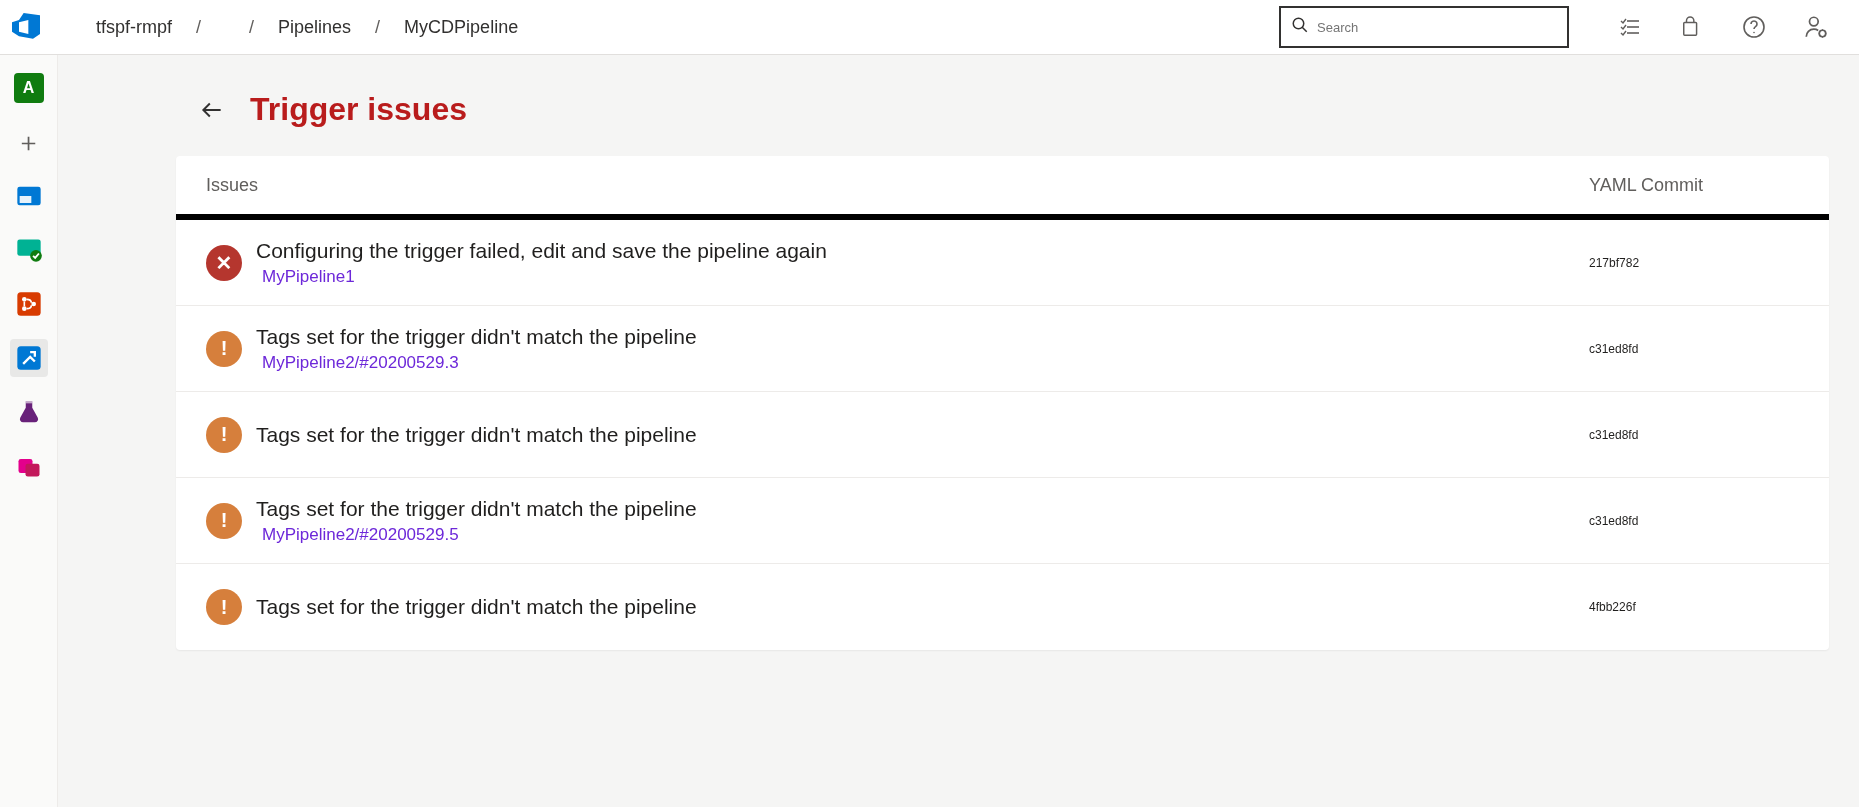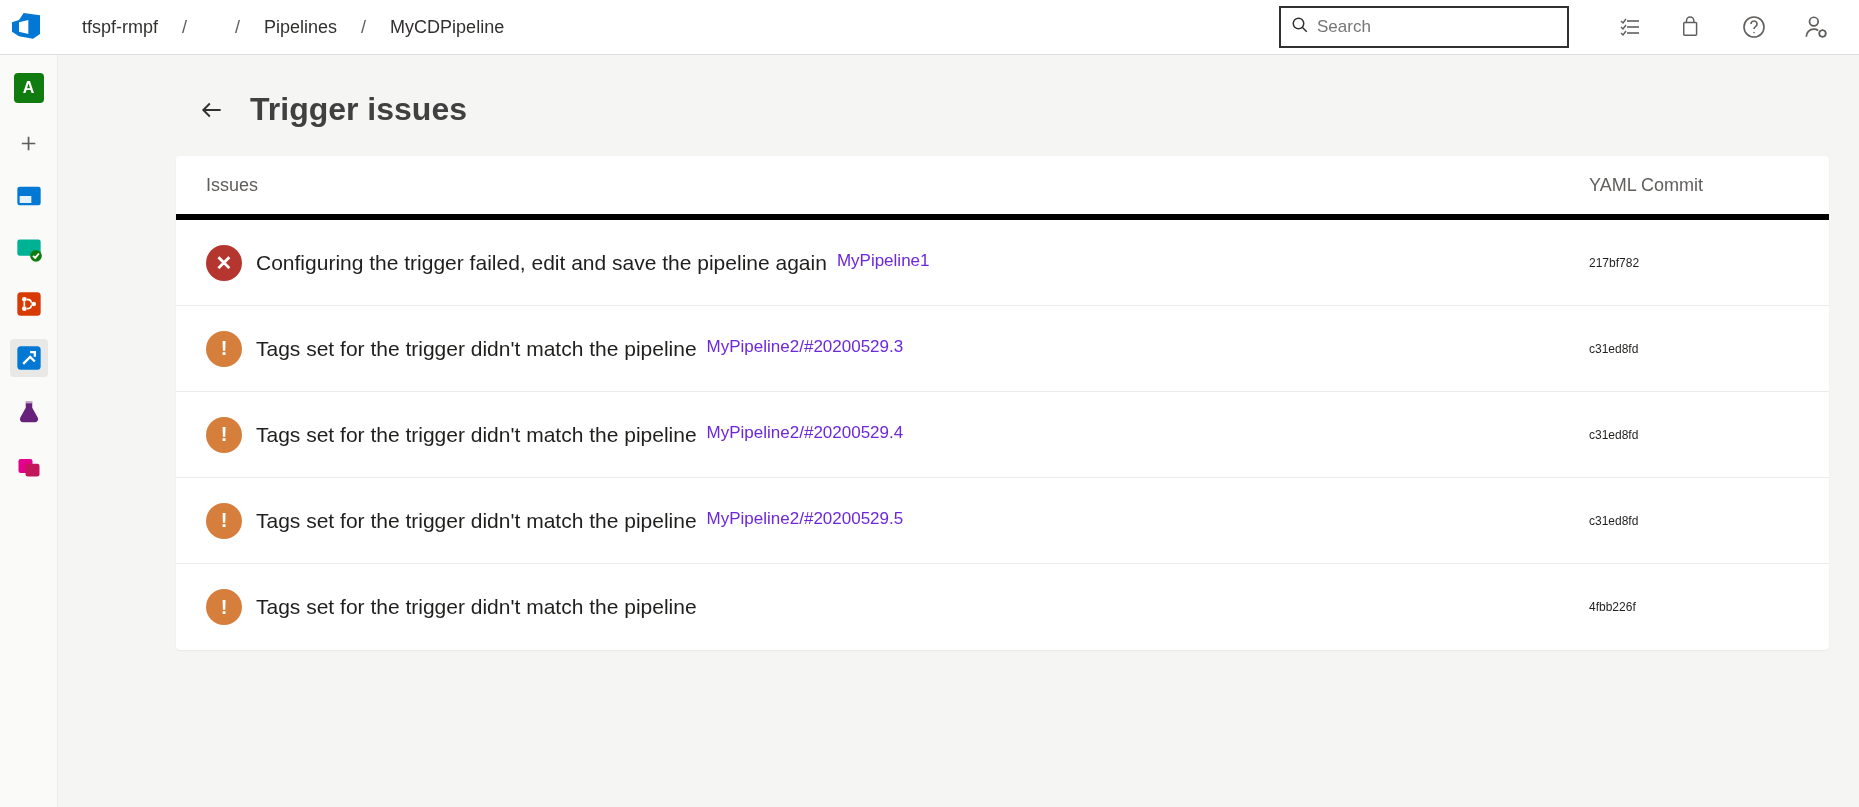--- a/index.html
+++ b/index.html
@@ -3,54 +3,54 @@
 <meta charset="utf-8">
 <style>
   * { box-sizing: border-box; margin: 0; padding: 0; }
   html, body { height: 100%; font-family: "Segoe UI", -apple-system, Helvetica, Arial, sans-serif; }
   body { display: flex; flex-direction: column; background: #fff; color: #323130; }
 
   
   .topbar { height: 55px; display: flex; align-items: center; border-bottom: 1px solid #e1dfdd; padding: 0 12px; }
   .topbar-left { display: flex; align-items: center; gap: 16px; flex: 0 0 auto; }
   .logo { width: 28px; height: 28px; display: flex; align-items: center; justify-content: center; }
-  .breadcrumb { display: flex; align-items: center; gap: 24px; font-size: 18px; color: #323130; margin-left: 26px;}
+  .breadcrumb { display: flex; align-items: center; gap: 24px; font-size: 18px; color: #323130; margin-left: 40px;}
   .breadcrumb-sep { color: #605e5c; font-size: 18px; }
   .breadcrumb-item { color: #323130; cursor: pointer; }
   .topbar-spacer { flex: 1 1 auto; }
   .search-box { width: 290px; height: 42px; border: 2px solid #323130; display: flex; align-items: center; padding: 0 10px; gap: 8px; }
-  .search-box input { border: 0; outline: 0; font-size: 17px; flex: 1; background: transparent; }
+  .search-box input { border: 0; outline: 0; font-size: 13px; flex: 1; background: transparent; }
   .topbar-icons { display: flex; align-items: center; gap: 36px; margin-left: 48px; margin-right: 18px; }
   .topbar-icon { width: 26px; height: 26px; display: flex; align-items: center; justify-content: center; color: #605e5c; cursor: pointer; }
 
   
   .body { flex: 1 1 auto; display: flex; min-height: 0; }
   .left-rail { width: 58px; background: #fafaf9; border-right: 1px solid #edebe9; display: flex; flex-direction: column; align-items: center; padding-top: 14px; gap: 16px; }
   .rail-item { width: 38px; height: 38px; display: flex; align-items: center; justify-content: center; border-radius: 4px; cursor: pointer; }
   .rail-item.active { background: #e8e8e7; }
   .rail-tile { width: 30px; height: 30px; border-radius: 4px; display:flex; align-items:center; justify-content:center; color:#fff; font-weight:600; font-size:16px;}
   .plus { font-size: 26px; color: #605e5c; }
 
   .main { flex: 1; background: #f5f5f4; overflow: auto; padding: 0 0 40px 0;}
   .page-header { display: flex; align-items: center; gap: 24px; padding: 36px 0 28px 140px; }
   .back-arrow { width: 28px; height: 28px; cursor: pointer; display:flex; align-items:center; justify-content:center;}
-  .page-title { font-size: 32px; font-weight: 600; color: #404040; }
+  .page-title { font-size: 32px; font-weight: 600; color: #b91c1c; }
 
   .card { background: #fff; margin: 0 30px 0 118px; border-radius: 4px; box-shadow: 0 1px 2px rgba(0,0,0,0.06); }
   .thead { display: flex; align-items: center; height: 64px; border-bottom: 6px solid #000000; padding: 0 30px; color: #605e5c; font-size: 18px; }
   .col-issue { flex: 1 1 auto; }
   .col-commit { width: 210px; }
 
   .row { display: flex; align-items: center; min-height: 86px; border-bottom: 1px solid #edebe9; padding: 14px 30px; cursor: pointer; }
   .row:last-child { border-bottom: 0; }
   .row .icon-cell { width: 50px; display:flex; align-items:center; }
   .status-circle { width: 36px; height: 36px; border-radius: 50%; display:flex; align-items:center; justify-content:center; color:#fff; font-weight:700; font-size:20px;}
   .status-error { background: #b5362e; }
   .status-warn { background: #d67f3c; }
-  .row .text-cell { flex: 1 1 auto; display:flex; flex-direction:row; gap:4px; }
+  .row .text-cell { flex: 1 1 auto; display:flex; flex-direction:column; gap:4px; }
   .issue-title { font-size: 21px; color: #201f1e; }
   .issue-sub { font-size: 17px; color: #6d28d9; padding-left: 6px;}
   .commit-cell { width: 210px; font-size: 12px; color: #201f1e; }
 </style>
 </head>
 <body>
 
 <div class="topbar">
   <div class="topbar-left">
     <div class="logo">
@@ -200,21 +200,20 @@
               <div class="issue-sub">MyPipeline2/#20200529.3</div>
             </div>
             <div class="commit-cell">c31ed8fd</div>
           </div>
           <div class="row">
             <div class="icon-cell">
               <div class="status-circle status-warn">!</div>
             </div>
             <div class="text-cell">
               <div class="issue-title">Tags set for the trigger didn't match the pipeline</div>
-              <div class="issue-sub">MyPipeline2/#20200529.4</div>
             </div>
             <div class="commit-cell">c31ed8fd</div>
           </div>
           <div class="row">
             <div class="icon-cell">
               <div class="status-circle status-warn">!</div>
             </div>
             <div class="text-cell">
               <div class="issue-title">Tags set for the trigger didn't match the pipeline</div>
               <div class="issue-sub">MyPipeline2/#20200529.5</div>

